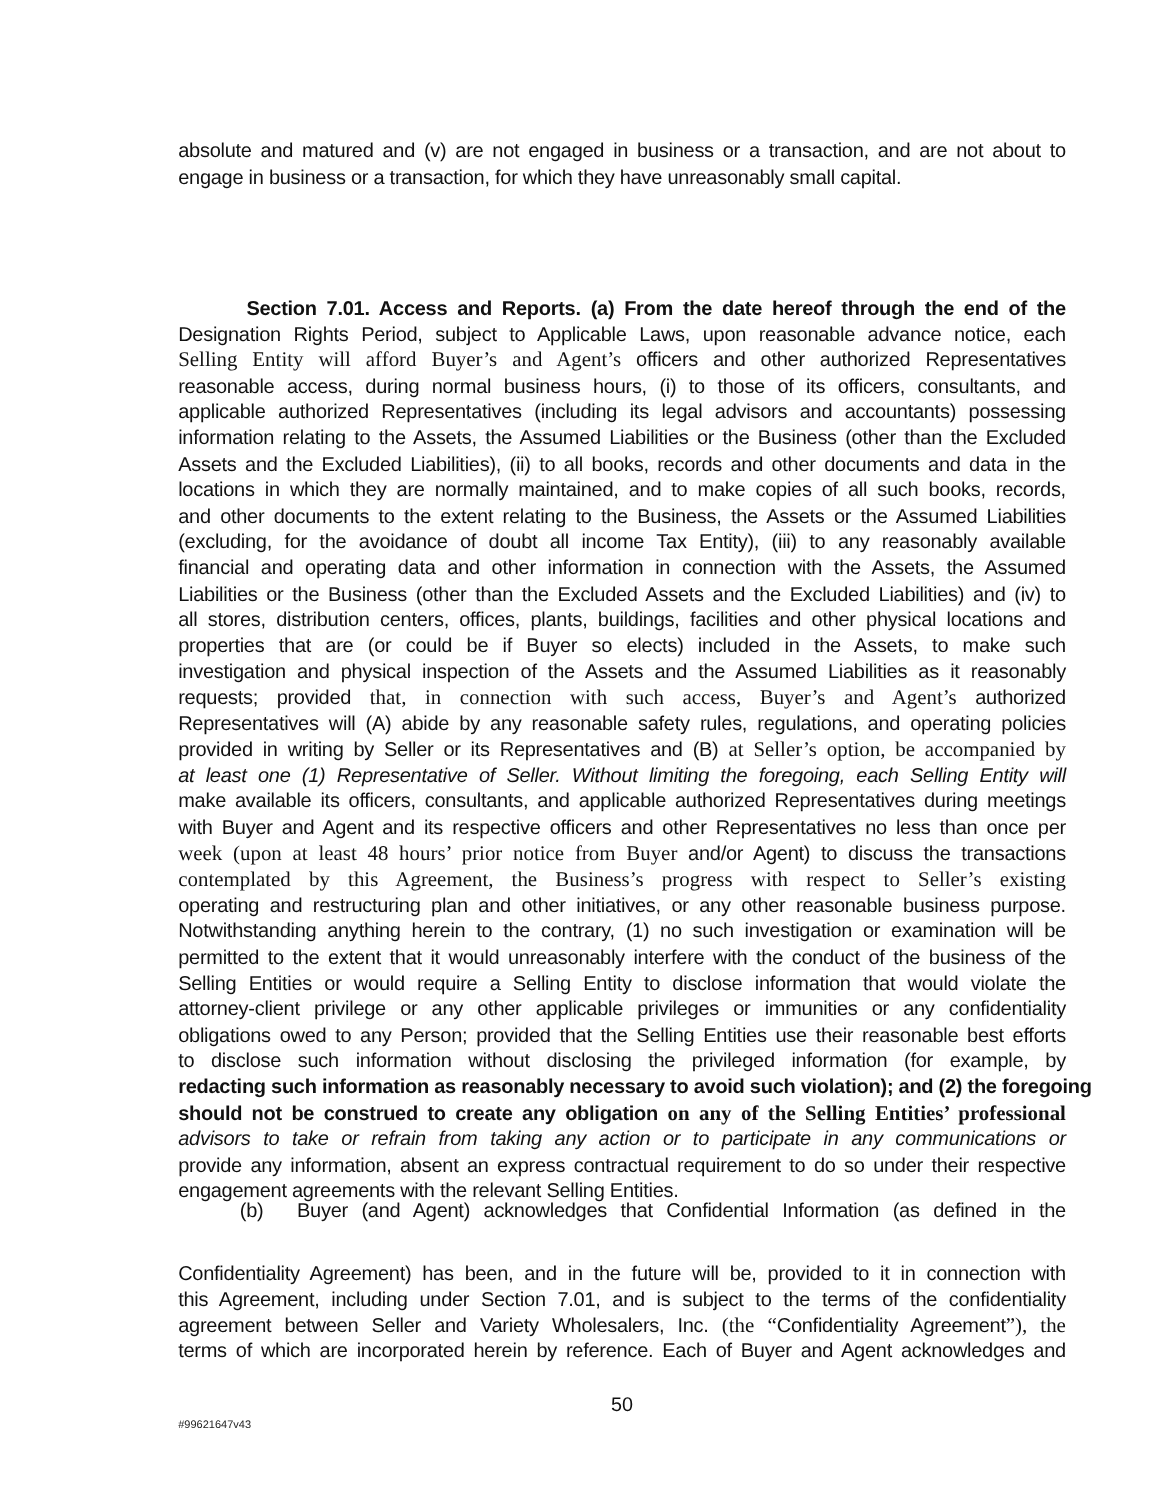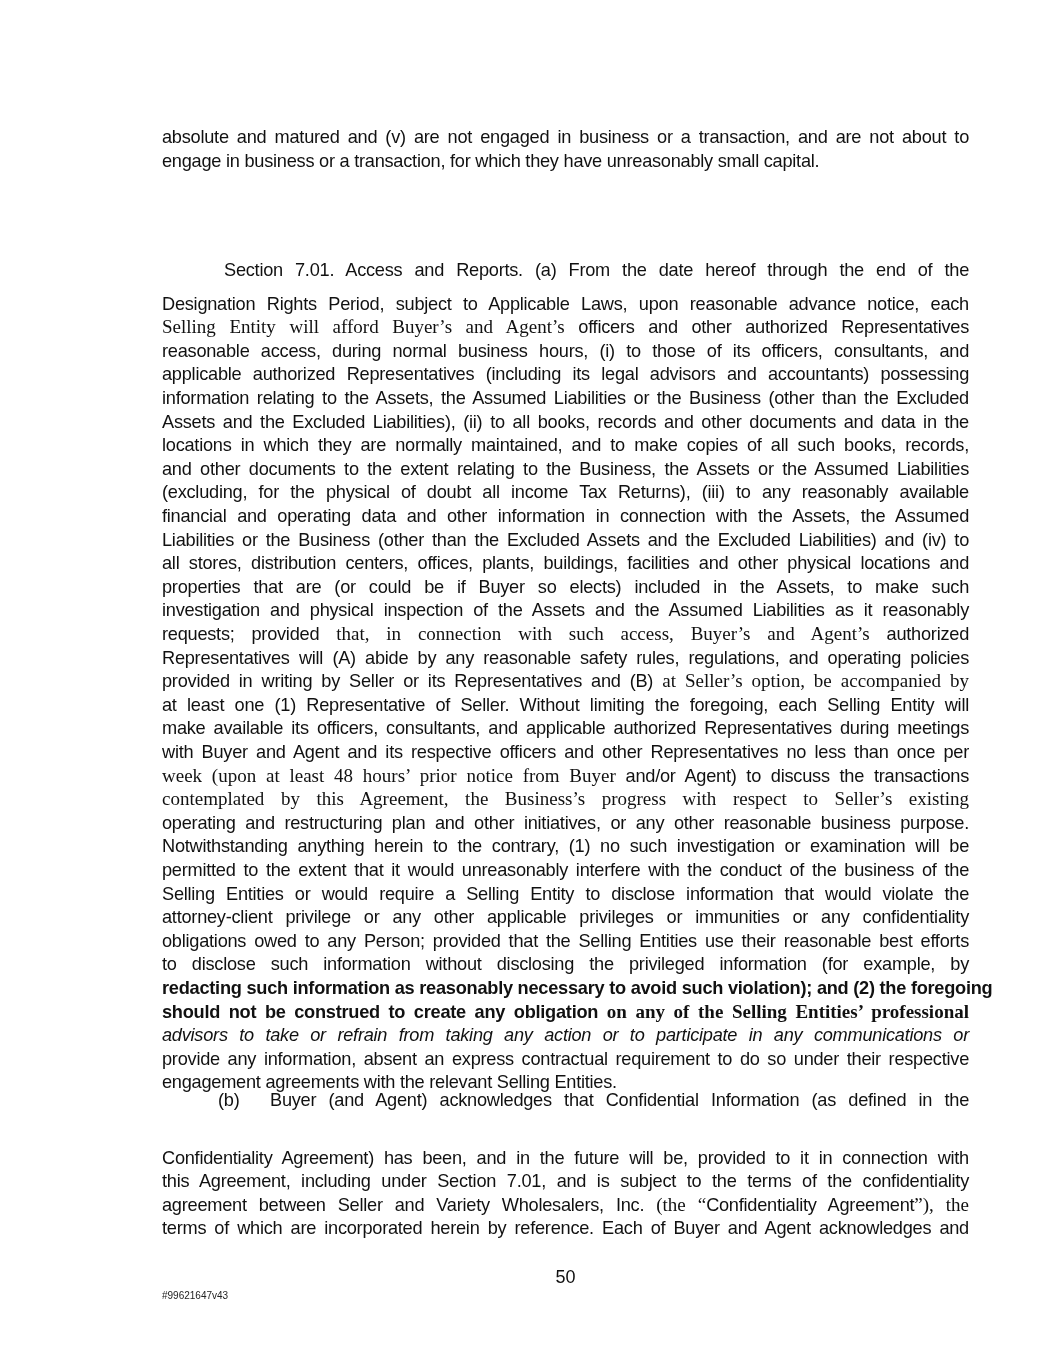--- a/index.html
+++ b/index.html
@@ -25,39 +25,39 @@
 <body>
 
 <div class="page">
   <div id="intro">
       <div class="line" style="top: 126px;">absolute and matured and (v) are not engaged in business or a transaction, and are not about to</div>
       <div class="line last" style="top: 149.6px;">engage in business or a transaction, for which they have unreasonably small capital.</div>
     </div>
 
 
   <div id="sec701">
-      <div class="line indent" style="top: 259px;"><span>Section 7.01.  Access and Reports.  (a) From the date hereof through the end of the</span></div>
+      <div class="line indent" style="top: 269px; font-weight: bold;"><span>Section 7.01.  Access and Reports.  (a) From the date hereof through the end of the</span></div>
       <div class="line" style="top: 292.6px;"><span>Designation Rights Period, subject to Applicable Laws, upon reasonable advance notice, each</span></div>
       <div class="line" style="top: 316.2px;"><span class="serif">Selling Entity will afford Buyer’s and Agent’s </span><span>officers and other authorized Representatives</span></div>
       <div class="line" style="top: 339.8px;"><span>reasonable access, during normal business hours, (i) to those of its officers, consultants, and</span></div>
       <div class="line" style="top: 363.4px;"><span>applicable authorized Representatives (including its legal advisors and accountants) possessing</span></div>
       <div class="line" style="top: 387px;"><span>information relating to the Assets, the Assumed Liabilities or the Business (other than the Excluded</span></div>
       <div class="line" style="top: 410.6px;"><span>Assets and the Excluded Liabilities), (ii) to all books, records and other documents and data in the</span></div>
       <div class="line" style="top: 434.2px;"><span>locations in which they are normally maintained, and to make copies of all such books, records,</span></div>
       <div class="line" style="top: 457.8px;"><span>and other documents to the extent relating to the Business, the Assets or the Assumed Liabilities</span></div>
-      <div class="line" style="top: 481.4px;"><span>(excluding, for the physical of doubt all income Tax Returns), (iii) to any reasonably available</span></div>
+      <div class="line" style="top: 481.4px;"><span>(excluding, for the avoidance of doubt all income Tax Entity), (iii) to any reasonably available</span></div>
       <div class="line" style="top: 505px;"><span>financial and operating data and other information in connection with the Assets, the Assumed</span></div>
       <div class="line" style="top: 528.6px;"><span>Liabilities or the Business (other than the Excluded Assets and the Excluded Liabilities) and (iv) to</span></div>
       <div class="line" style="top: 552.2px;"><span>all stores, distribution centers, offices, plants, buildings, facilities and other physical locations and</span></div>
       <div class="line" style="top: 575.8px;"><span>properties that are (or could be if Buyer so elects) included in the Assets, to make such</span></div>
       <div class="line" style="top: 599.4px;"><span>investigation and physical inspection of the Assets and the Assumed Liabilities as it reasonably</span></div>
       <div class="line" style="top: 623px;"><span>requests; provided </span><span class="serif">that, in connection with such access, Buyer’s and Agent’s </span><span>authorized</span></div>
       <div class="line" style="top: 646.6px;"><span>Representatives will (A) abide by any reasonable safety rules, regulations, and operating policies</span></div>
       <div class="line" style="top: 670.2px;"><span>provided in writing by Seller or its Representatives and (B) </span><span class="serif">at Seller’s option, be accompanied by</span></div>
-      <div class="line" style="top: 693.8px;"><span>at least one (1) Representative of Seller.  Without limiting the foregoing, each Selling Entity will</span></div>
+      <div class="line" style="top: 693.8px; font-style: italic;"><span>at least one (1) Representative of Seller.  Without limiting the foregoing, each Selling Entity will</span></div>
       <div class="line" style="top: 717.4px;"><span>make available its officers, consultants, and applicable authorized Representatives during meetings</span></div>
       <div class="line" style="top: 741px;"><span>with Buyer and Agent and its respective officers and other Representatives no less than once per</span></div>
       <div class="line" style="top: 764.6px;"><span class="serif">week (upon at least 48 hours’ prior notice from Buyer </span><span>and/or Agent) to discuss the transactions</span></div>
       <div class="line" style="top: 788.2px;"><span class="serif">contemplated by this Agreement, the Business’s progress with respect to Seller’s existing</span></div>
       <div class="line" style="top: 811.8px;"><span>operating and restructuring plan and other initiatives, or any other reasonable business purpose.</span></div>
       <div class="line" style="top: 835.4px;"><span>Notwithstanding anything herein to the contrary, (1) no such investigation or examination will be</span></div>
       <div class="line" style="top: 859px;"><span>permitted to the extent that it would unreasonably interfere with the conduct of the business of the</span></div>
       <div class="line" style="top: 882.6px;"><span>Selling Entities or would require a Selling Entity to disclose information that would violate the</span></div>
       <div class="line" style="top: 906.2px;"><span>attorney-client privilege or any other applicable privileges or immunities or any confidentiality</span></div>
       <div class="line" style="top: 929.8px;"><span>obligations owed to any Person; provided that the Selling Entities use their reasonable best efforts</span></div>

